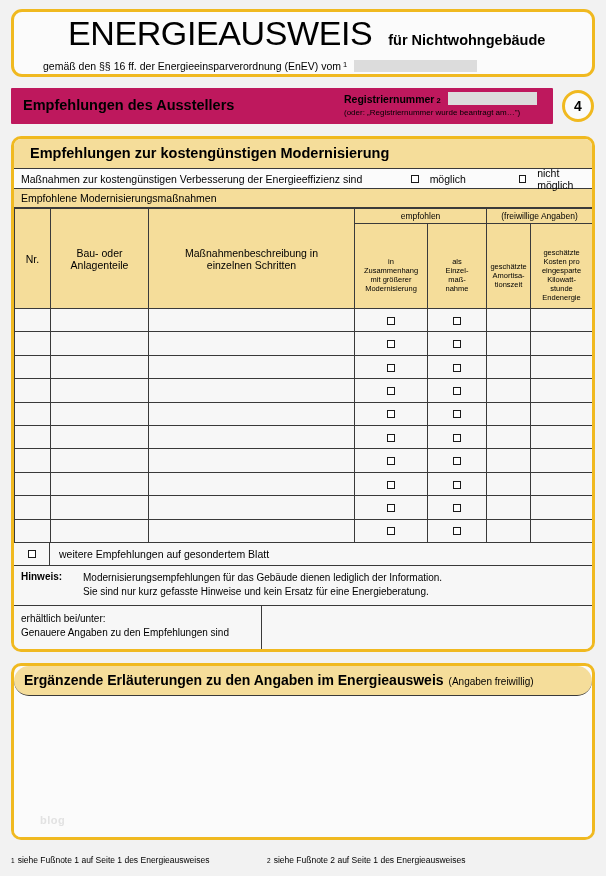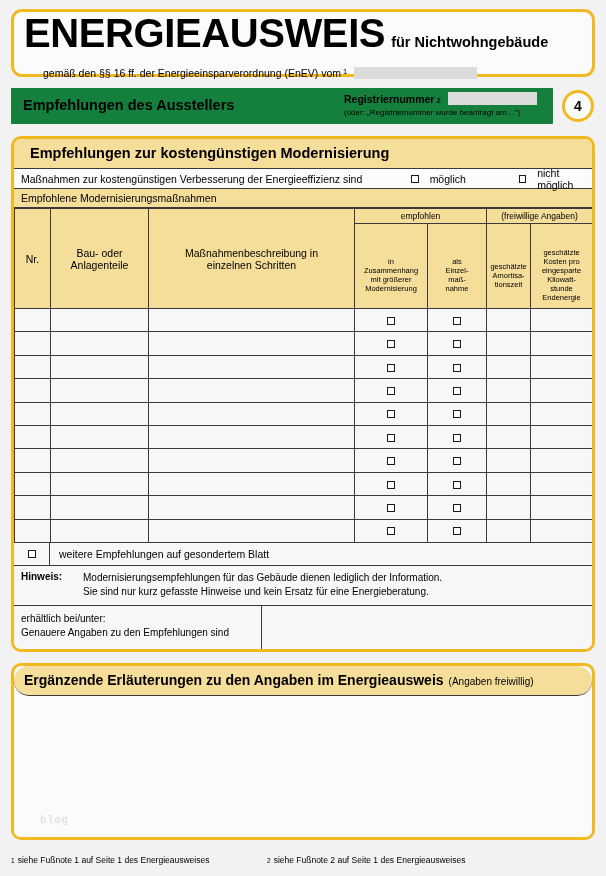--- a/index.html
+++ b/index.html
@@ -39,55 +39,56 @@
     width: 584px; height: 68px;
     background: #fbfbfb;
     border-radius: 11px;
   }
   .title-row {
     display: flex;
     align-items: baseline;
     padding: 2px 0 0 10px;
   }
   .title-main {
-    font-size: 40px;
-    font-weight: bold;
+    font-size: 34px;
+    font-weight: normal;
     letter-spacing: -0.4px;
     line-height: 38px;
     white-space: nowrap;
+    margin-left: 44px;
   }
   .title-sub {
     font-size: 14.5px;
     font-weight: bold;
-    margin-left: 6px;
+    margin-left: 16px;
     line-height: 20px;
     white-space: nowrap;
   }
   .title-legal {
     font-size: 10.5px;
     padding-left: 29px;
-    margin-top: 15px;
+    margin-top: 8px;
     display: flex;
     align-items: flex-start;
     white-space: nowrap;
   }
   .sup { font-size: 7.5px; vertical-align: super; margin-left: 2px; }
   .grayfield {
     display: inline-block;
     background: #dcdcdc;
     height: 12px;
     margin-left: 7px;
   }
 
   
   #issuer-bar {
     position: absolute;
     left: 11px; top: 88px;
     width: 542px; height: 36px;
-    background: #15803d;
+    background: #be185d;
     border-radius: 1px;
     box-sizing: border-box;
   }
   #issuer-title {
     position: absolute;
     left: 12px; top: 9px;
     font-size: 14.5px;
     font-weight: bold;
     white-space: nowrap;
   }
@@ -264,21 +265,20 @@
   .expl-head .t1 { font-size: 14px; font-weight: bold; }
   .expl-head .t2 { font-size: 10px; margin-left: 5px; }
   .expl-body { position: relative; height: 142px; background:#fbfbfb; }
   .watermark {
     position: absolute;
     left: 26px; top: 148px;
     font-size: 11px;
     font-weight: bold;
     color: #e2e2e2;
     letter-spacing: 0.5px;
-    font-family: Liberation Mono, monospace;
   }
 
   
   #footnotes {
     position: absolute;
     left: 11px; top: 855px;
     width: 584px;
     display: flex;
     font-size: 8.5px;
   }

